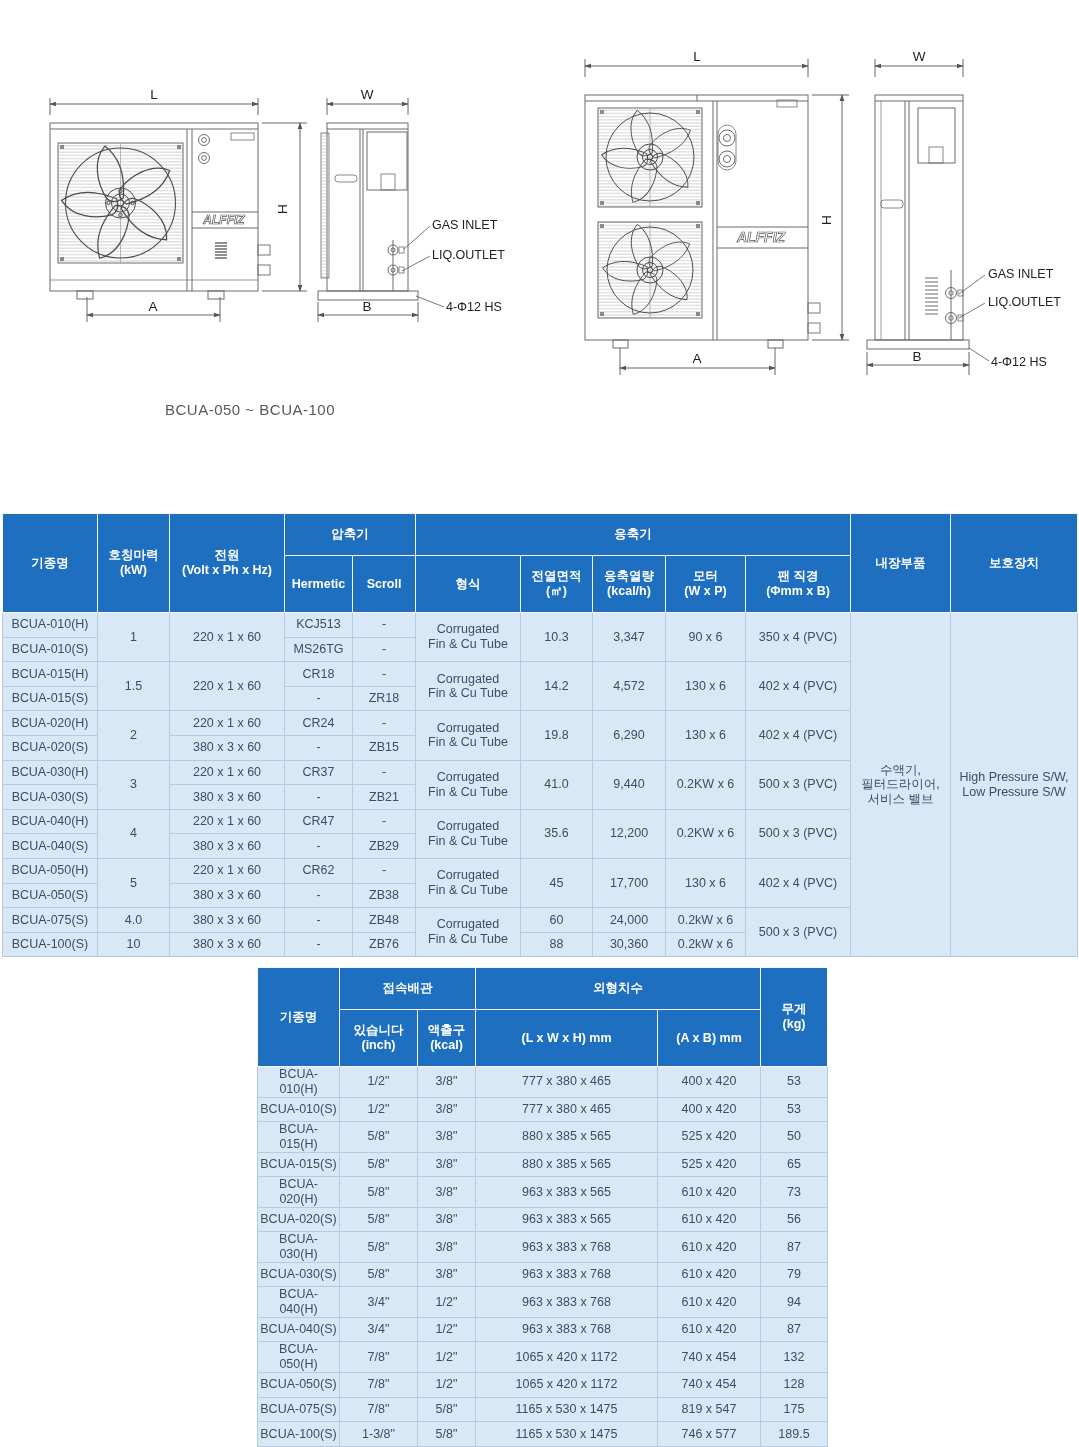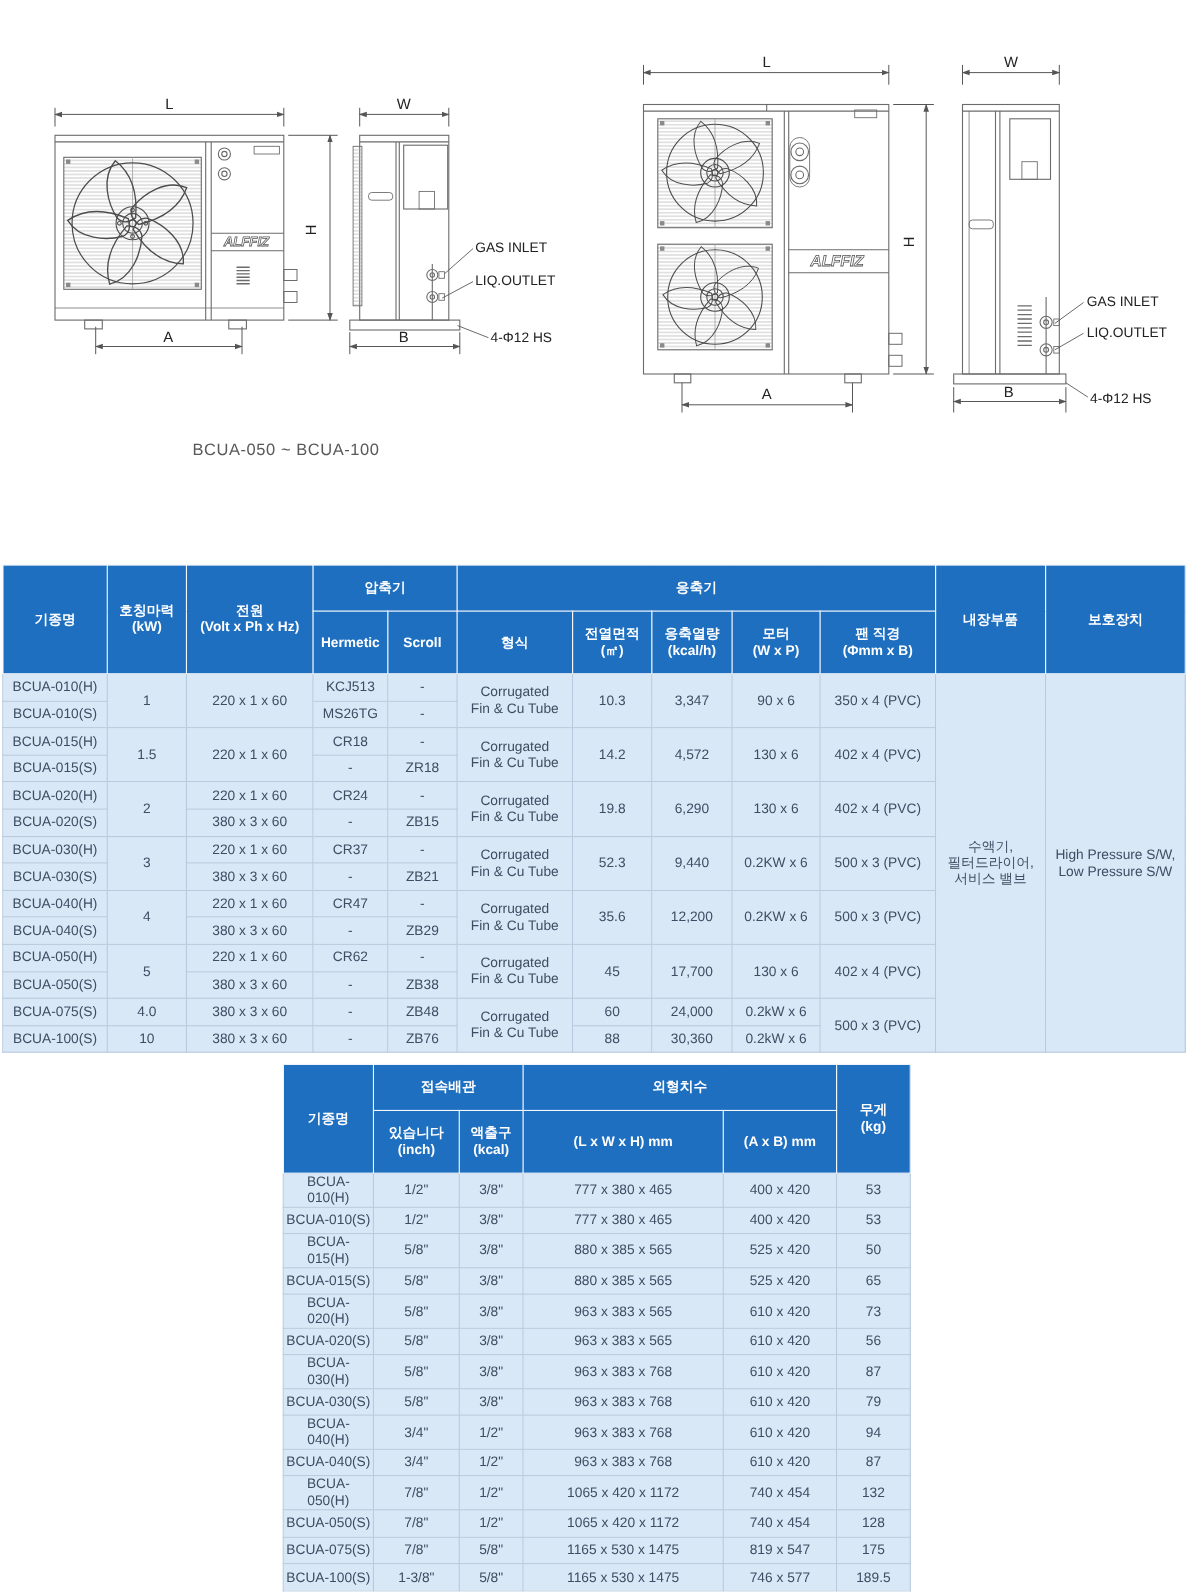--- a/index.html
+++ b/index.html
@@ -2,21 +2,21 @@
 <html><head>
 <meta charset="utf-8">
 <style>
   html,body { margin:0; padding:0; background:#fff; }
   #page { position:relative; width:1079px; height:1447px; background:#fff;
           font-family:"Liberation Sans", sans-serif; overflow:hidden; }
 
   .diagram { position:absolute; }
   svg text { font-family:"Liberation Sans", sans-serif; }
 
-  .caption { position:absolute; font-size:15px; color:#595959; text-align:center; letter-spacing:0.5px;margin-left:10px; }
+  .caption { position:absolute; font-size:15px; color:#595959; text-align:center; letter-spacing:0.5px; }
 
   table { border-collapse:collapse; table-layout:fixed; position:absolute; }
   table.spec { left:2px; top:513px; width:1075px; border:1px solid #7e8a97; }
   table.dim  { left:257px; top:967px; width:570px; border:1px solid #7e8a97; }
 
   th { background:#1e6fc0; color:#ffffff; font-weight:bold; font-size:12.5px;
        border:1px solid #f4f7fb; white-space:pre-line; line-height:1.2; padding:13px 2px; }
   td { background:#d9e8f6; color:#3e4d63; font-size:12.5px; border:1px solid #b9cade;
        text-align:center; vertical-align:middle; white-space:pre-line; line-height:1.18; padding:0 2px; }
 
@@ -375,21 +375,21 @@
           <td>ZB15</td>
         </tr>
         <tr class="grp">
           <td>BCUA-030(H)</td>
           <td rowspan="2">3</td>
           <td>220 x 1 x 60</td>
           <td>CR37</td>
           <td>-</td>
           <td rowspan="2">Corrugated
 Fin &amp; Cu Tube</td>
-          <td rowspan="2">52.3</td>
+          <td rowspan="2">41.0</td>
           <td rowspan="2">9,440</td>
           <td rowspan="2">0.2KW x 6</td>
           <td rowspan="2">500 x 3 (PVC)</td>
         </tr>
         <tr>
           <td>BCUA-030(S)</td>
           <td>380 x 3 x 60</td>
           <td>-</td>
           <td>ZB21</td>
         </tr>

